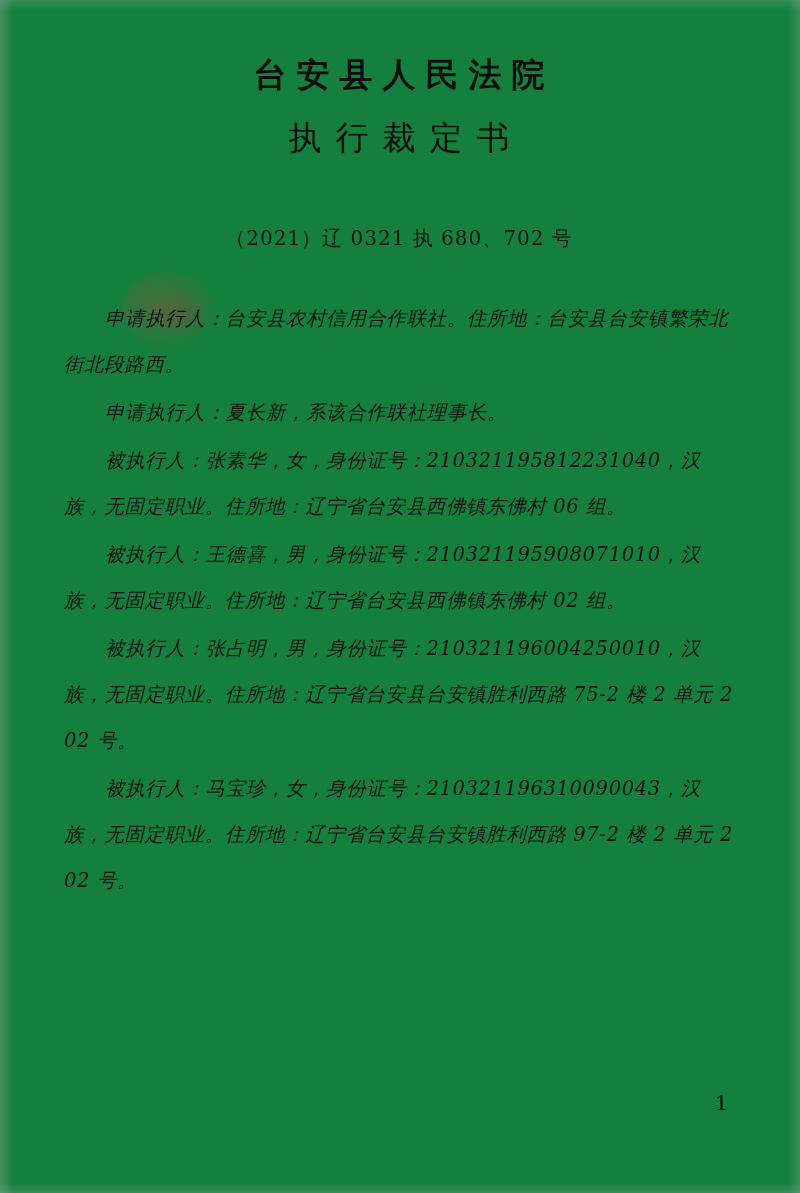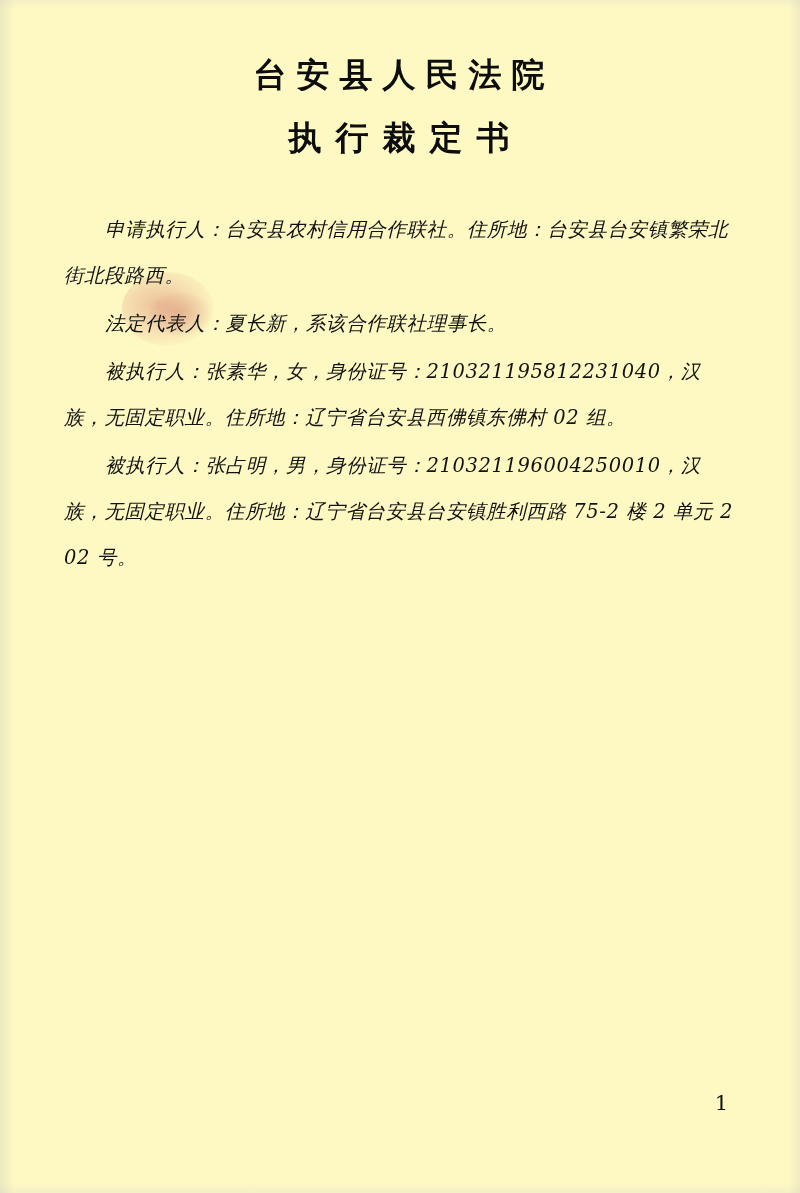--- a/index.html
+++ b/index.html
@@ -8,21 +8,21 @@
     background: #ffffff;
   }
   body {
     font-family: "DejaVu Serif", "Liberation Serif", serif;
   }
   .page {
     position: relative;
     width: 800px;
     height: 1193px;
     margin: 0 auto;
-    background: #fef9c3;
+    background: #15803d;
     overflow: hidden;
   }
   
   .page::before {
     content: "";
     position: absolute;
     inset: 0;
     pointer-events: none;
     background:
       linear-gradient(to right, rgba(190,190,190,0.28) 0px, rgba(255,255,255,0) 14px),
@@ -43,21 +43,21 @@
     font-size: 33px;
     letter-spacing: 10px;
     font-weight: 700;
     color: #0d0d0d;
     line-height: 1.5;
     text-indent: 10px;
   }
   .title-line-2 {
     font-size: 33px;
     letter-spacing: 14px;
-    font-weight: 700;
+    font-weight: 400;
     color: #0d0d0d;
     line-height: 1.55;
     margin-top: 12px;
     text-indent: 14px;
   }
   .case-no {
     text-align: center;
     font-size: 20px;
     letter-spacing: 1px;
     margin-top: 62px;
@@ -116,23 +116,26 @@
   <div class="seal-smudge"></div>
   <div class="seal-smudge-2"></div>
 
   <div class="doc-body">
 
     <div class="title-block">
       <div class="title-line-1">台安县人民法院</div>
       <div class="title-line-2">执行裁定书</div>
     </div>
 
+    <div class="case-no">（2021）辽 0321 执 680、702 号</div>
 
     <div class="content">
       <p class="para">申请执行人：台安县农村信用合作联社。住所地：台安县台安镇繁荣北街北段路西。</p>
-      <p class="para">法定代表人：夏长新，系该合作联社理事长。</p>
-      <p class="para">被执行人：张素华，女，身份证号：210321195812231040，汉族，无固定职业。住所地：辽宁省台安县西佛镇东佛村 02 组。</p>
+      <p class="para">申请执行人：夏长新，系该合作联社理事长。</p>
+      <p class="para">被执行人：张素华，女，身份证号：210321195812231040，汉族，无固定职业。住所地：辽宁省台安县西佛镇东佛村 06 组。</p>
+      <p class="para">被执行人：王德喜，男，身份证号：210321195908071010，汉族，无固定职业。住所地：辽宁省台安县西佛镇东佛村 02 组。</p>
       <p class="para">被执行人：张占明，男，身份证号：210321196004250010，汉族，无固定职业。住所地：辽宁省台安县台安镇胜利西路 75-2 楼 2 单元 202 号。</p>
+      <p class="para">被执行人：马宝珍，女，身份证号：210321196310090043，汉族，无固定职业。住所地：辽宁省台安县台安镇胜利西路 97-2 楼 2 单元 202 号。</p>
     </div>
   </div>
 
   <div class="page-number">1</div>
 </div>
 
 </body></html>

